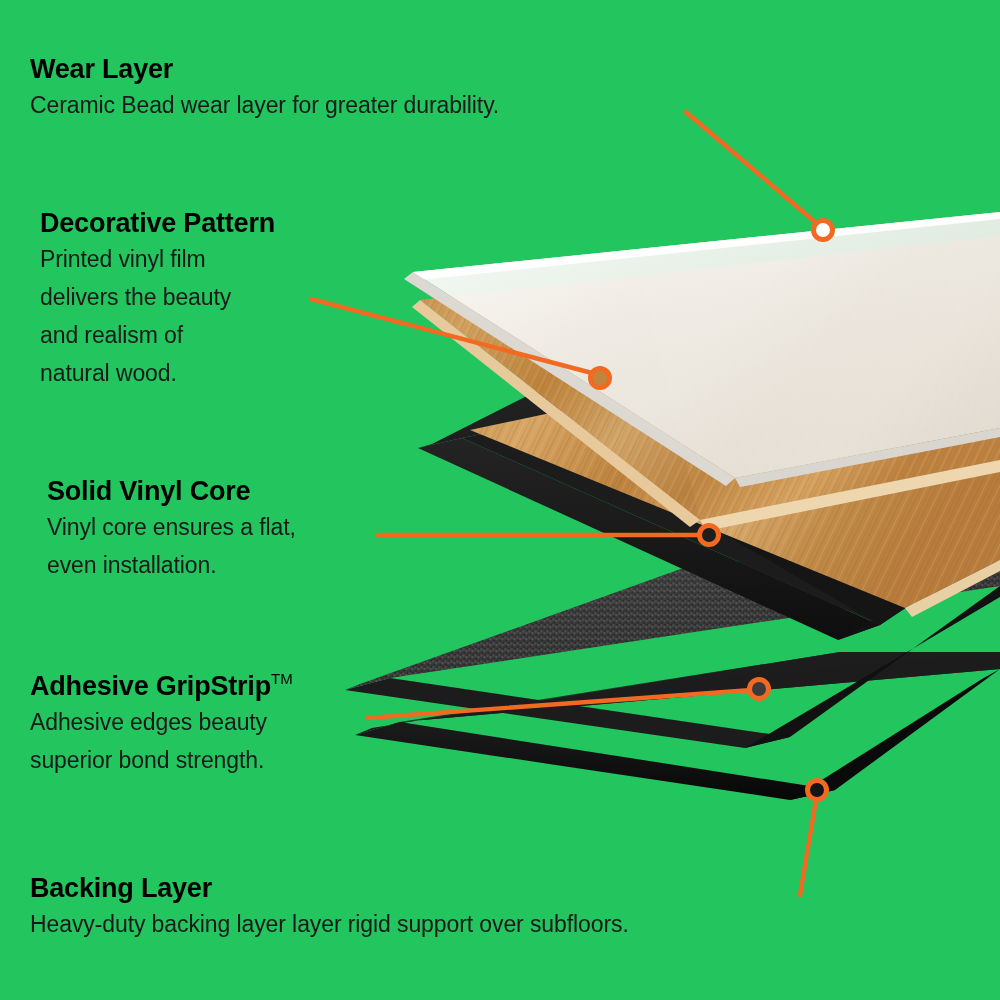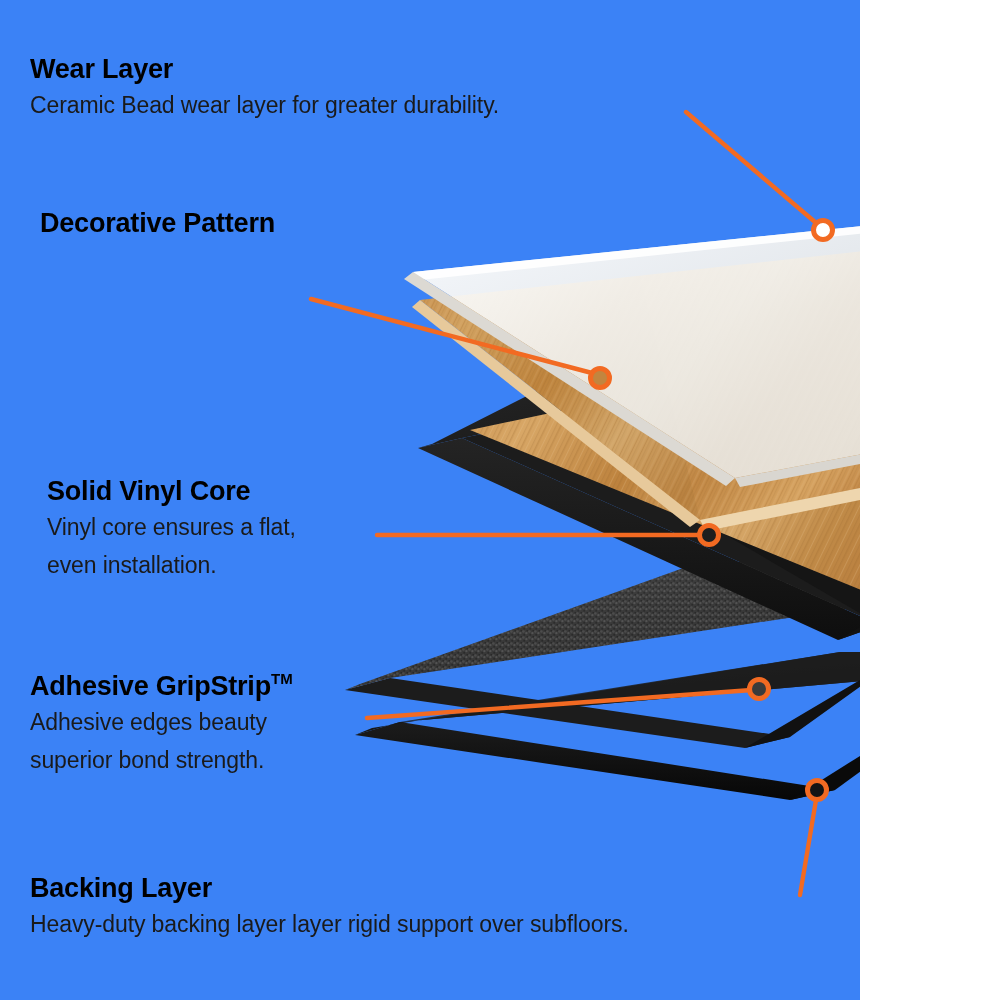--- a/index.html
+++ b/index.html
@@ -2,43 +2,43 @@
 <html><head>
 <meta charset="utf-8">
 <style>
   html, body {
     margin: 0;
     padding: 0;
     background: #ffffff;
   }
   #page {
     position: relative;
-    width: 860px;
+    width: 1000px;
     height: 1000px;
-    background: #3b82f6;
+    background: #22c55e;
     overflow: hidden;
     font-family: "Liberation Sans", sans-serif;
     color: #000000;
   }
   
   .callout {
     position: absolute;
     text-align: left;
   }
   .callout .c-title {
     font-weight: bold;
     font-size: 27px;
     line-height: 34px;
     letter-spacing: -0.2px;
     color: #000000;
     white-space: nowrap;
   }
   .callout .c-title .tm {
     font-size: 15px;
-    font-weight: bold;
+    font-weight: normal;
     vertical-align: 11px;
     letter-spacing: 0px;
   }
   .callout .c-body {
     font-weight: normal;
     font-size: 23px;
     line-height: 38px;
     letter-spacing: -0.1px;
     color: #1a1a1a;
     white-space: pre-line;
@@ -213,20 +213,24 @@
     </svg>
   </div>
 
   <div class="callout" id="cb-wear">
     <div class="c-title">Wear Layer</div>
     <div class="c-body">Ceramic Bead wear layer for greater durability.</div>
   </div>
 
   <div class="callout" id="cb-decorative">
     <div class="c-title">Decorative Pattern</div>
+    <div class="c-body">Printed vinyl film
+delivers the beauty
+and realism of
+natural wood.</div>
   </div>
 
   <div class="callout" id="cb-core">
     <div class="c-title">Solid Vinyl Core</div>
     <div class="c-body">Vinyl core ensures a flat,
 even installation.</div>
   </div>
 
   <div class="callout" id="cb-grip">
     <div class="c-title"><span>Adhesive GripStrip</span><span class="tm">TM</span></div>

